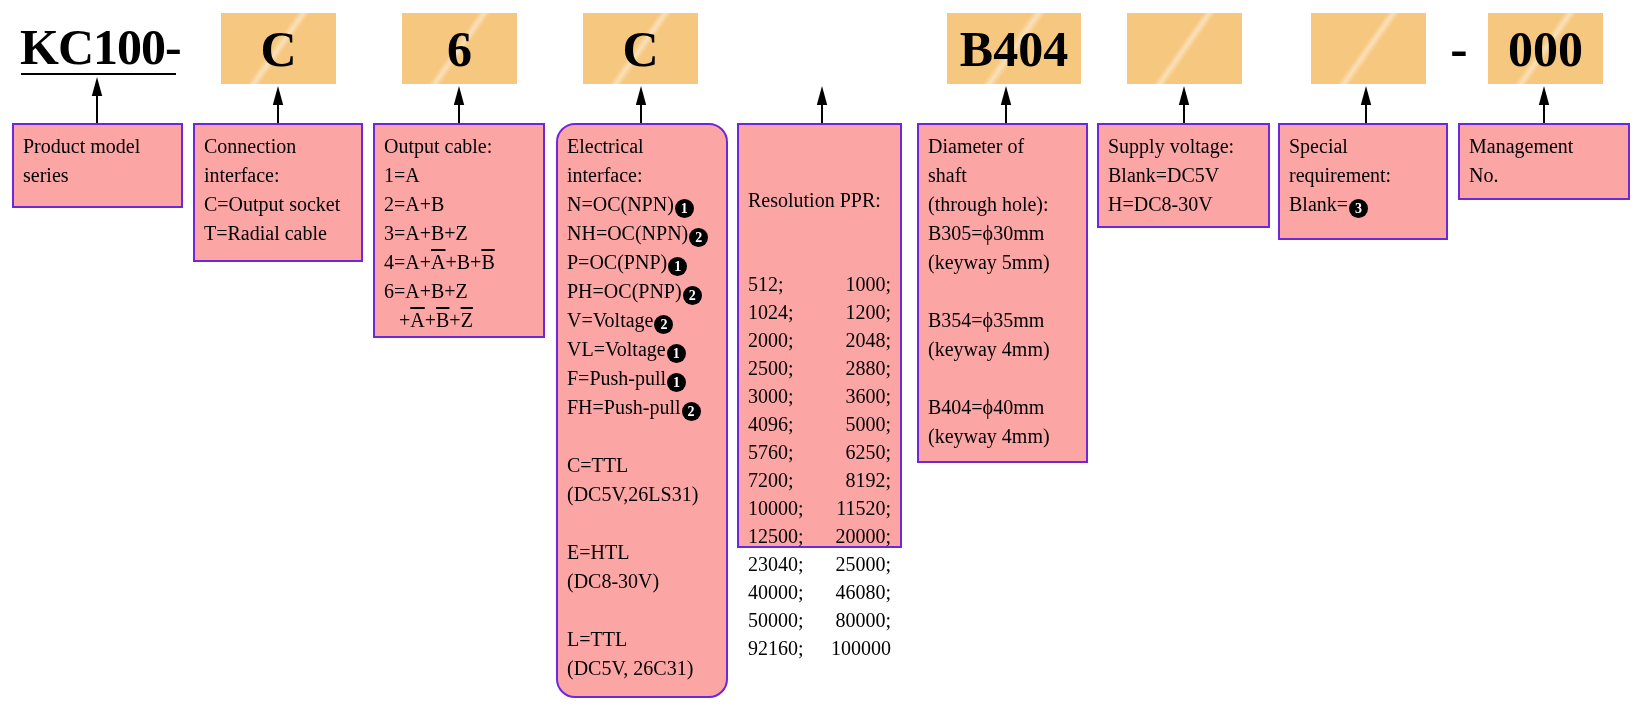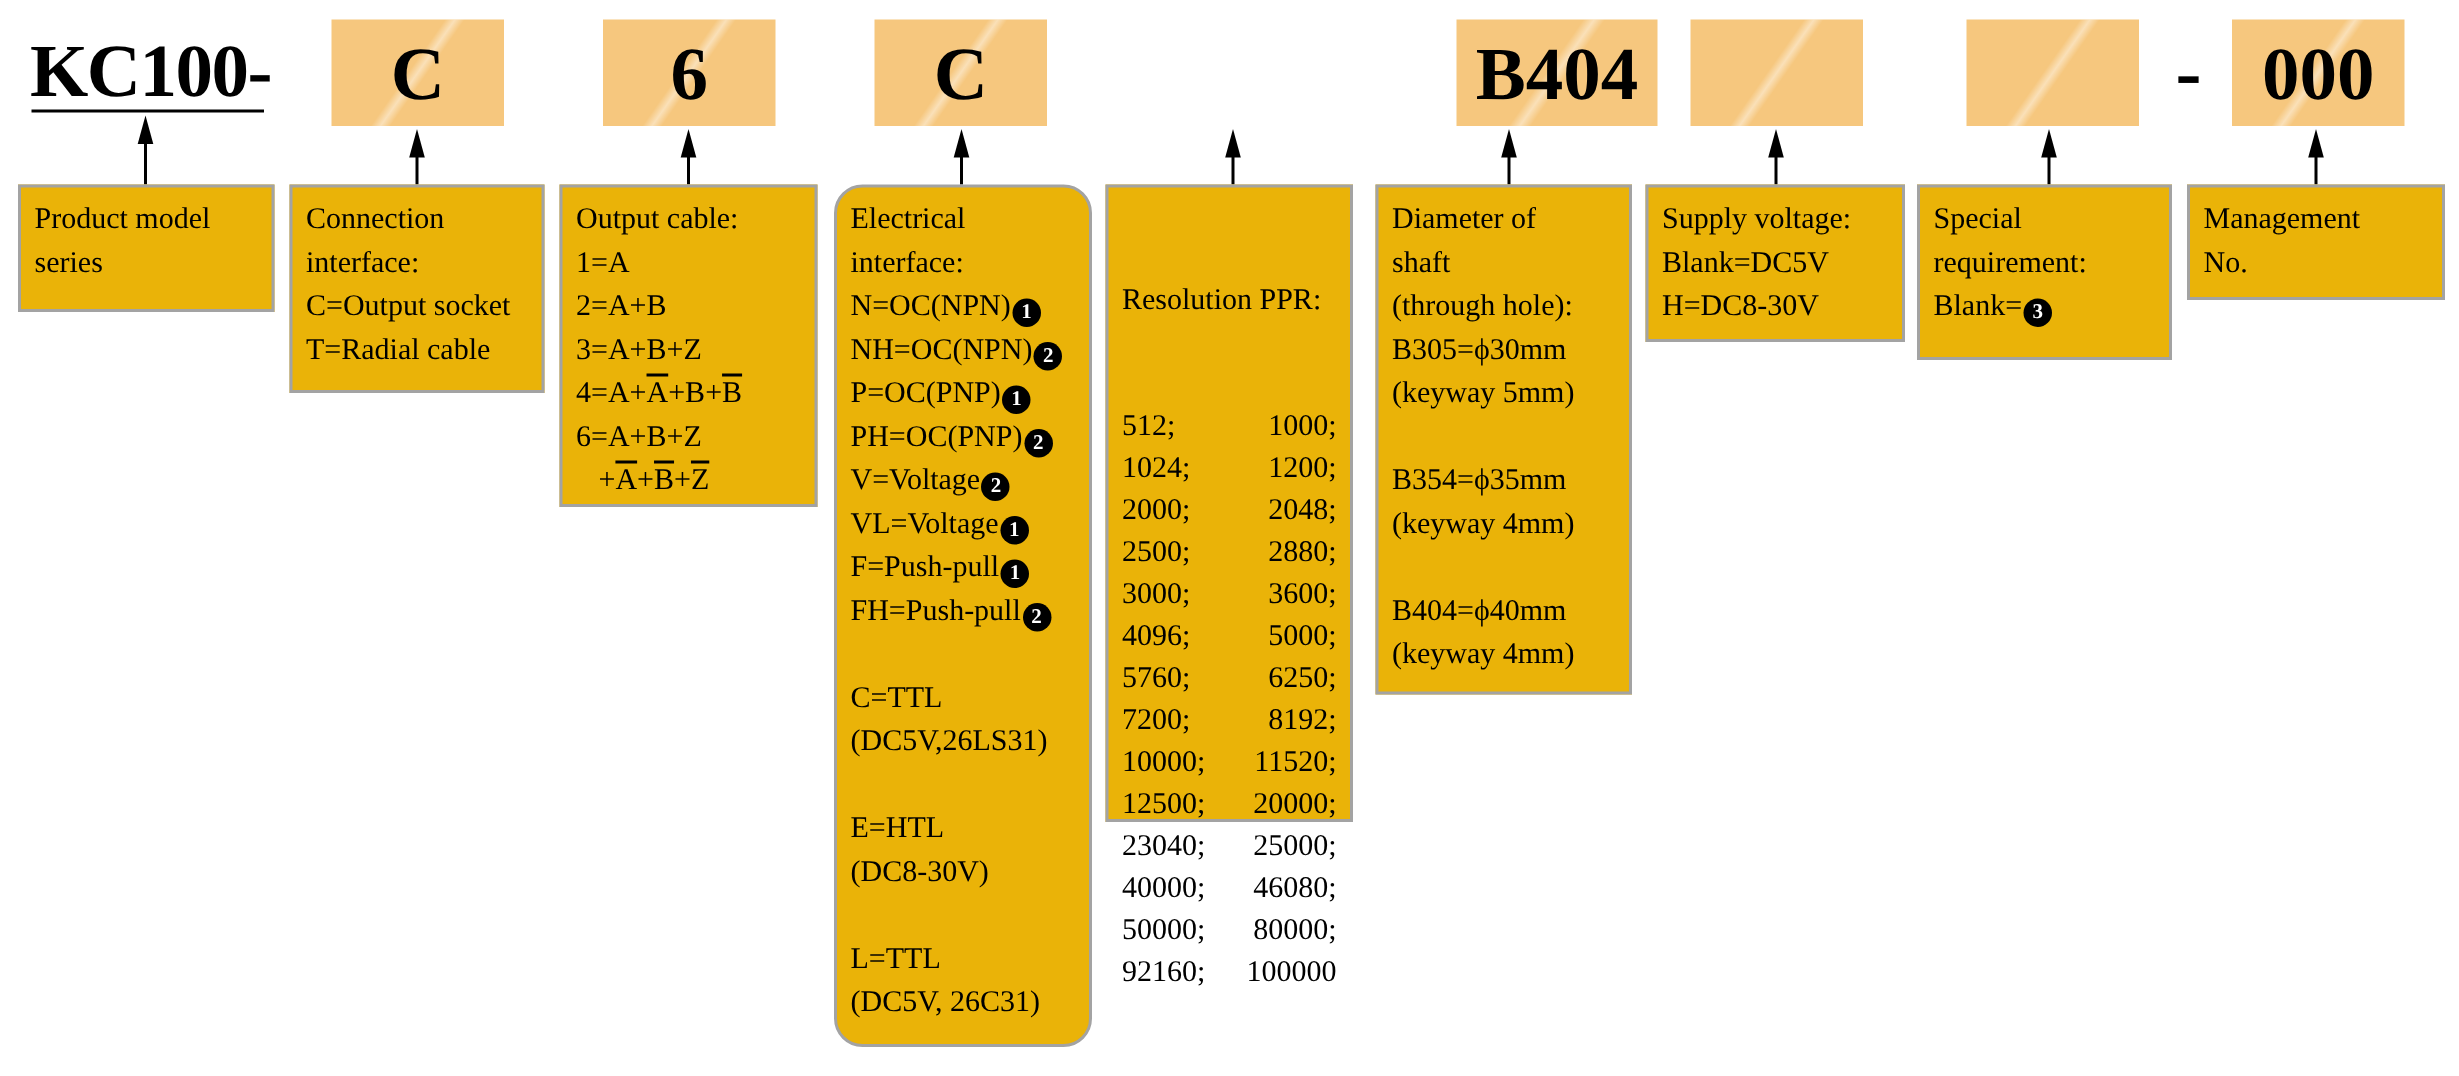--- a/index.html
+++ b/index.html
@@ -18,34 +18,34 @@
     position:absolute;top:13px;height:71px;box-sizing:border-box;
     display:flex;align-items:center;justify-content:center;
     font-size:50px;font-weight:bold;
     background-color:#F6C77E;
     background-image:linear-gradient(125deg, rgba(255,255,255,0) 46%, rgba(255,255,255,0.45) 50%, rgba(255,255,255,0) 54%);
   }
   #seg-connection{left:221px;width:115px;}
   #seg-output{left:402px;width:115px;}
   #seg-electrical{left:583px;width:115px;}
   #seg-resolution{left:747px;width:161px;}
-  #seg-diameter{left:947px;width:134px;margin-left:24px;}
+  #seg-diameter{left:947px;width:134px;}
   #seg-supply{left:1127px;width:115px;}
   #seg-special{left:1311px;width:115px;}
   #seg-management{left:1488px;width:115px;}
 
   .sep{
     position:absolute;left:1437px;top:13px;width:44px;height:71px;
     display:flex;align-items:center;justify-content:center;
     font-size:52px;font-weight:bold;
   }
 
   .box{
-    position:absolute;box-sizing:border-box;background:#eab308;
-    border:2px solid #a3a3a3;font-size:20px;line-height:29px;
+    position:absolute;box-sizing:border-box;background:#fca5a5;
+    border:2px solid #6d28d9;font-size:20px;line-height:29px;
     padding:7px 9px;white-space:pre;overflow:visible;
   }
   #box-product{left:12px;top:123px;width:171px;height:85px;}
   #box-connection{left:193px;top:123px;width:170px;height:139px;}
   #box-output{left:373px;top:123px;width:172px;height:215px;}
   #box-electrical{left:556px;top:123px;width:172px;height:575px;border-radius:19px;}
   #box-resolution{left:737px;top:123px;width:165px;height:425px;line-height:28px;padding-top:5px;}
   #box-diameter{left:917px;top:123px;width:171px;height:340px;}
   #box-supply{left:1097px;top:123px;width:173px;height:105px;}
   #box-special{left:1278px;top:123px;width:170px;height:117px;}

